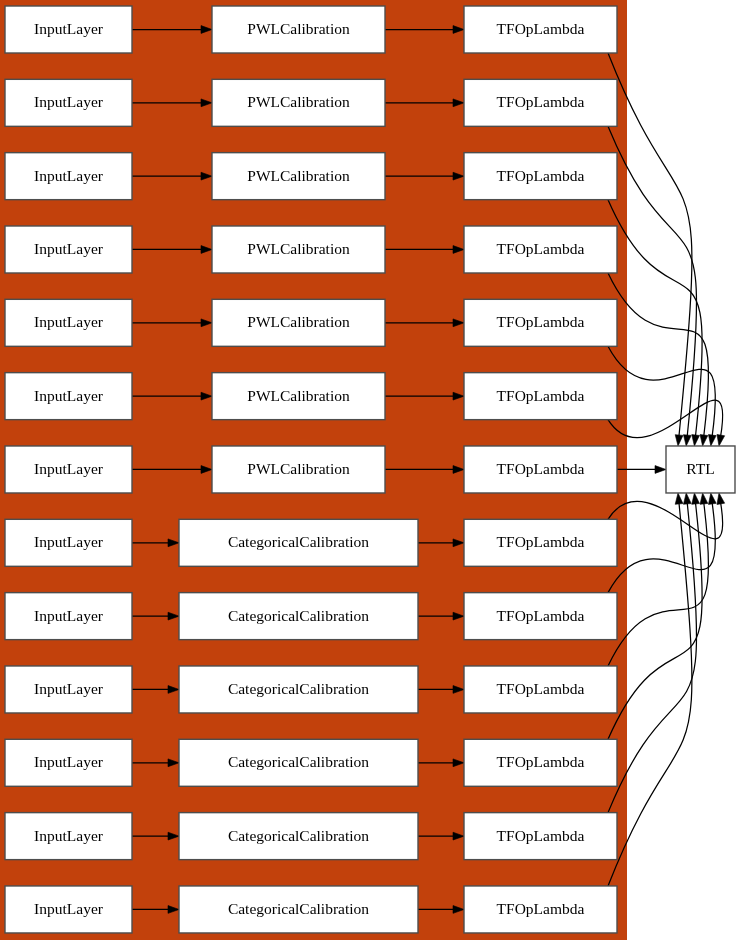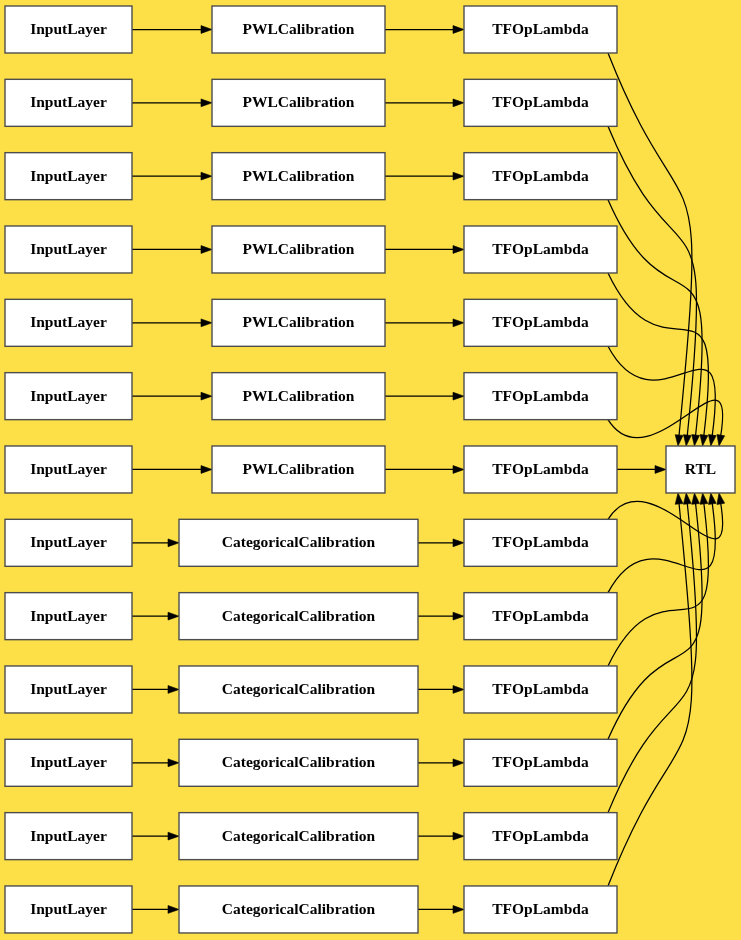--- a/index.html
+++ b/index.html
@@ -2,25 +2,24 @@
 <html><head>
 <meta charset="utf-8">
 <style>
   html, body {
     margin: 0;
     padding: 0;
     background: #ffffff;
   }
   #diagram-root {
     position: relative;
-    width: 741px;
+    width: 627px;
     height: 940px;
-    background: #fde047;
+    background: #c2410c;
     font-family: "Liberation Serif", "DejaVu Serif", serif;
-    font-weight: bold;
   }
   svg#graph {
     display: block;
     width: 741px;
     height: 940px;
   }
   .node-box {
     fill: #ffffff;
     stroke: #4d4d4d;
     stroke-width: 1.4;

